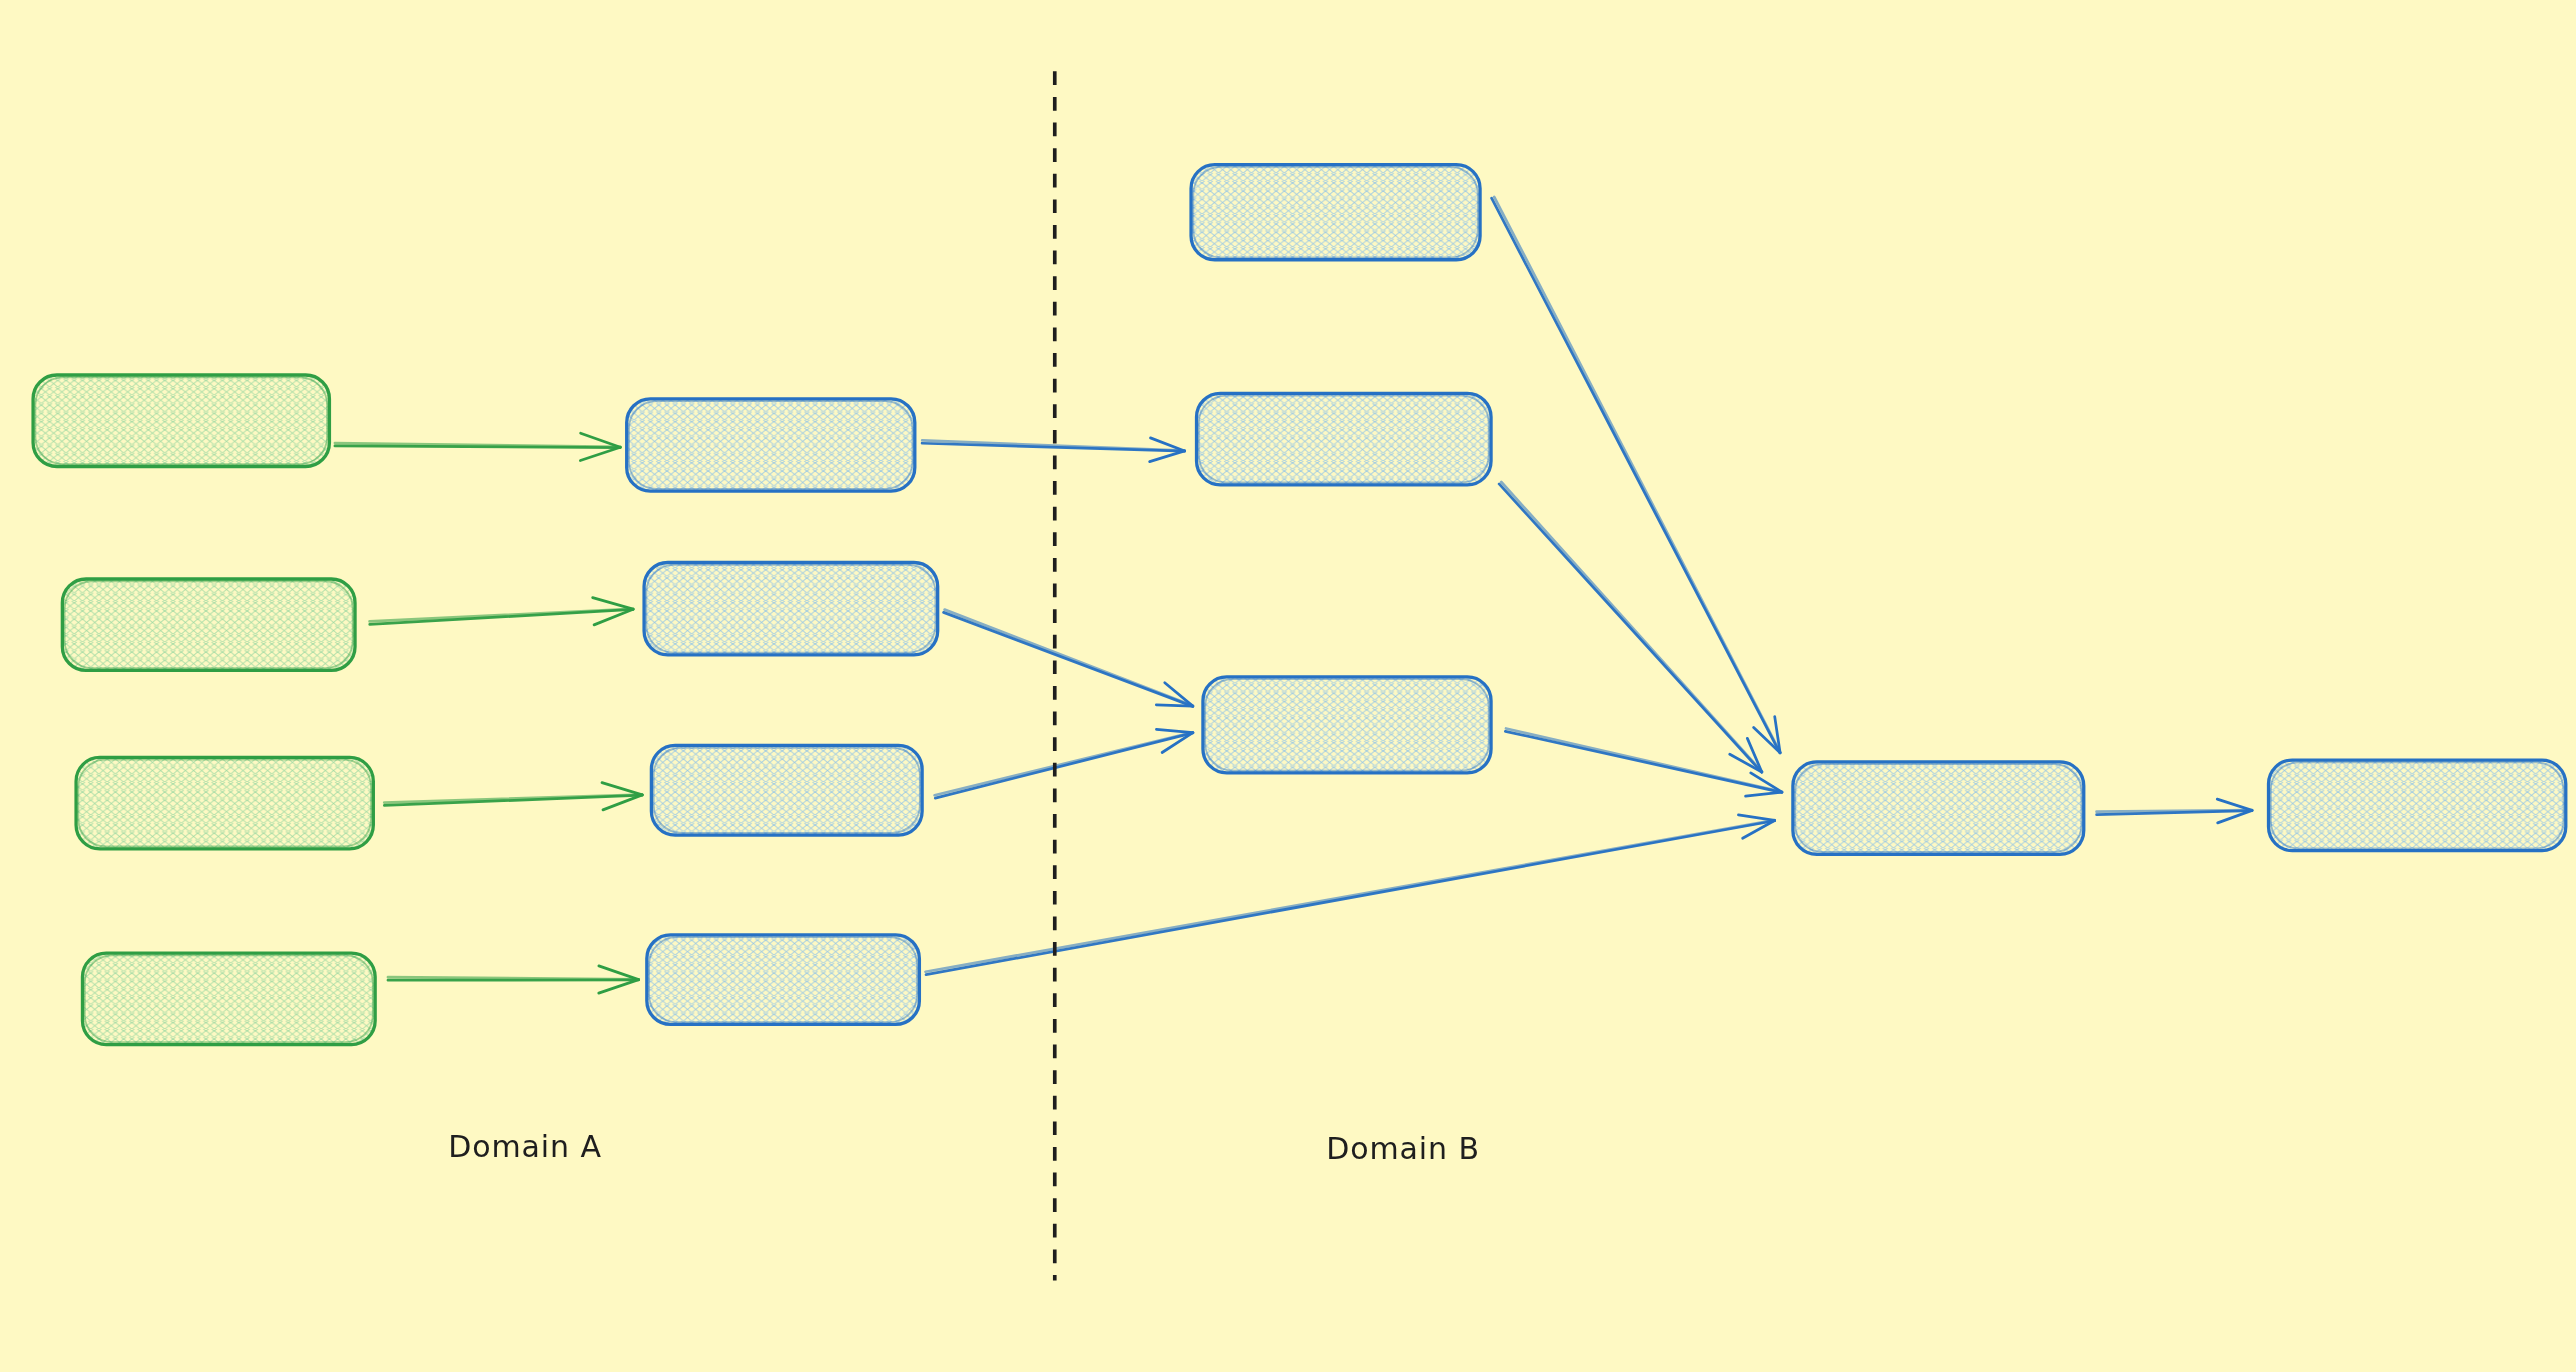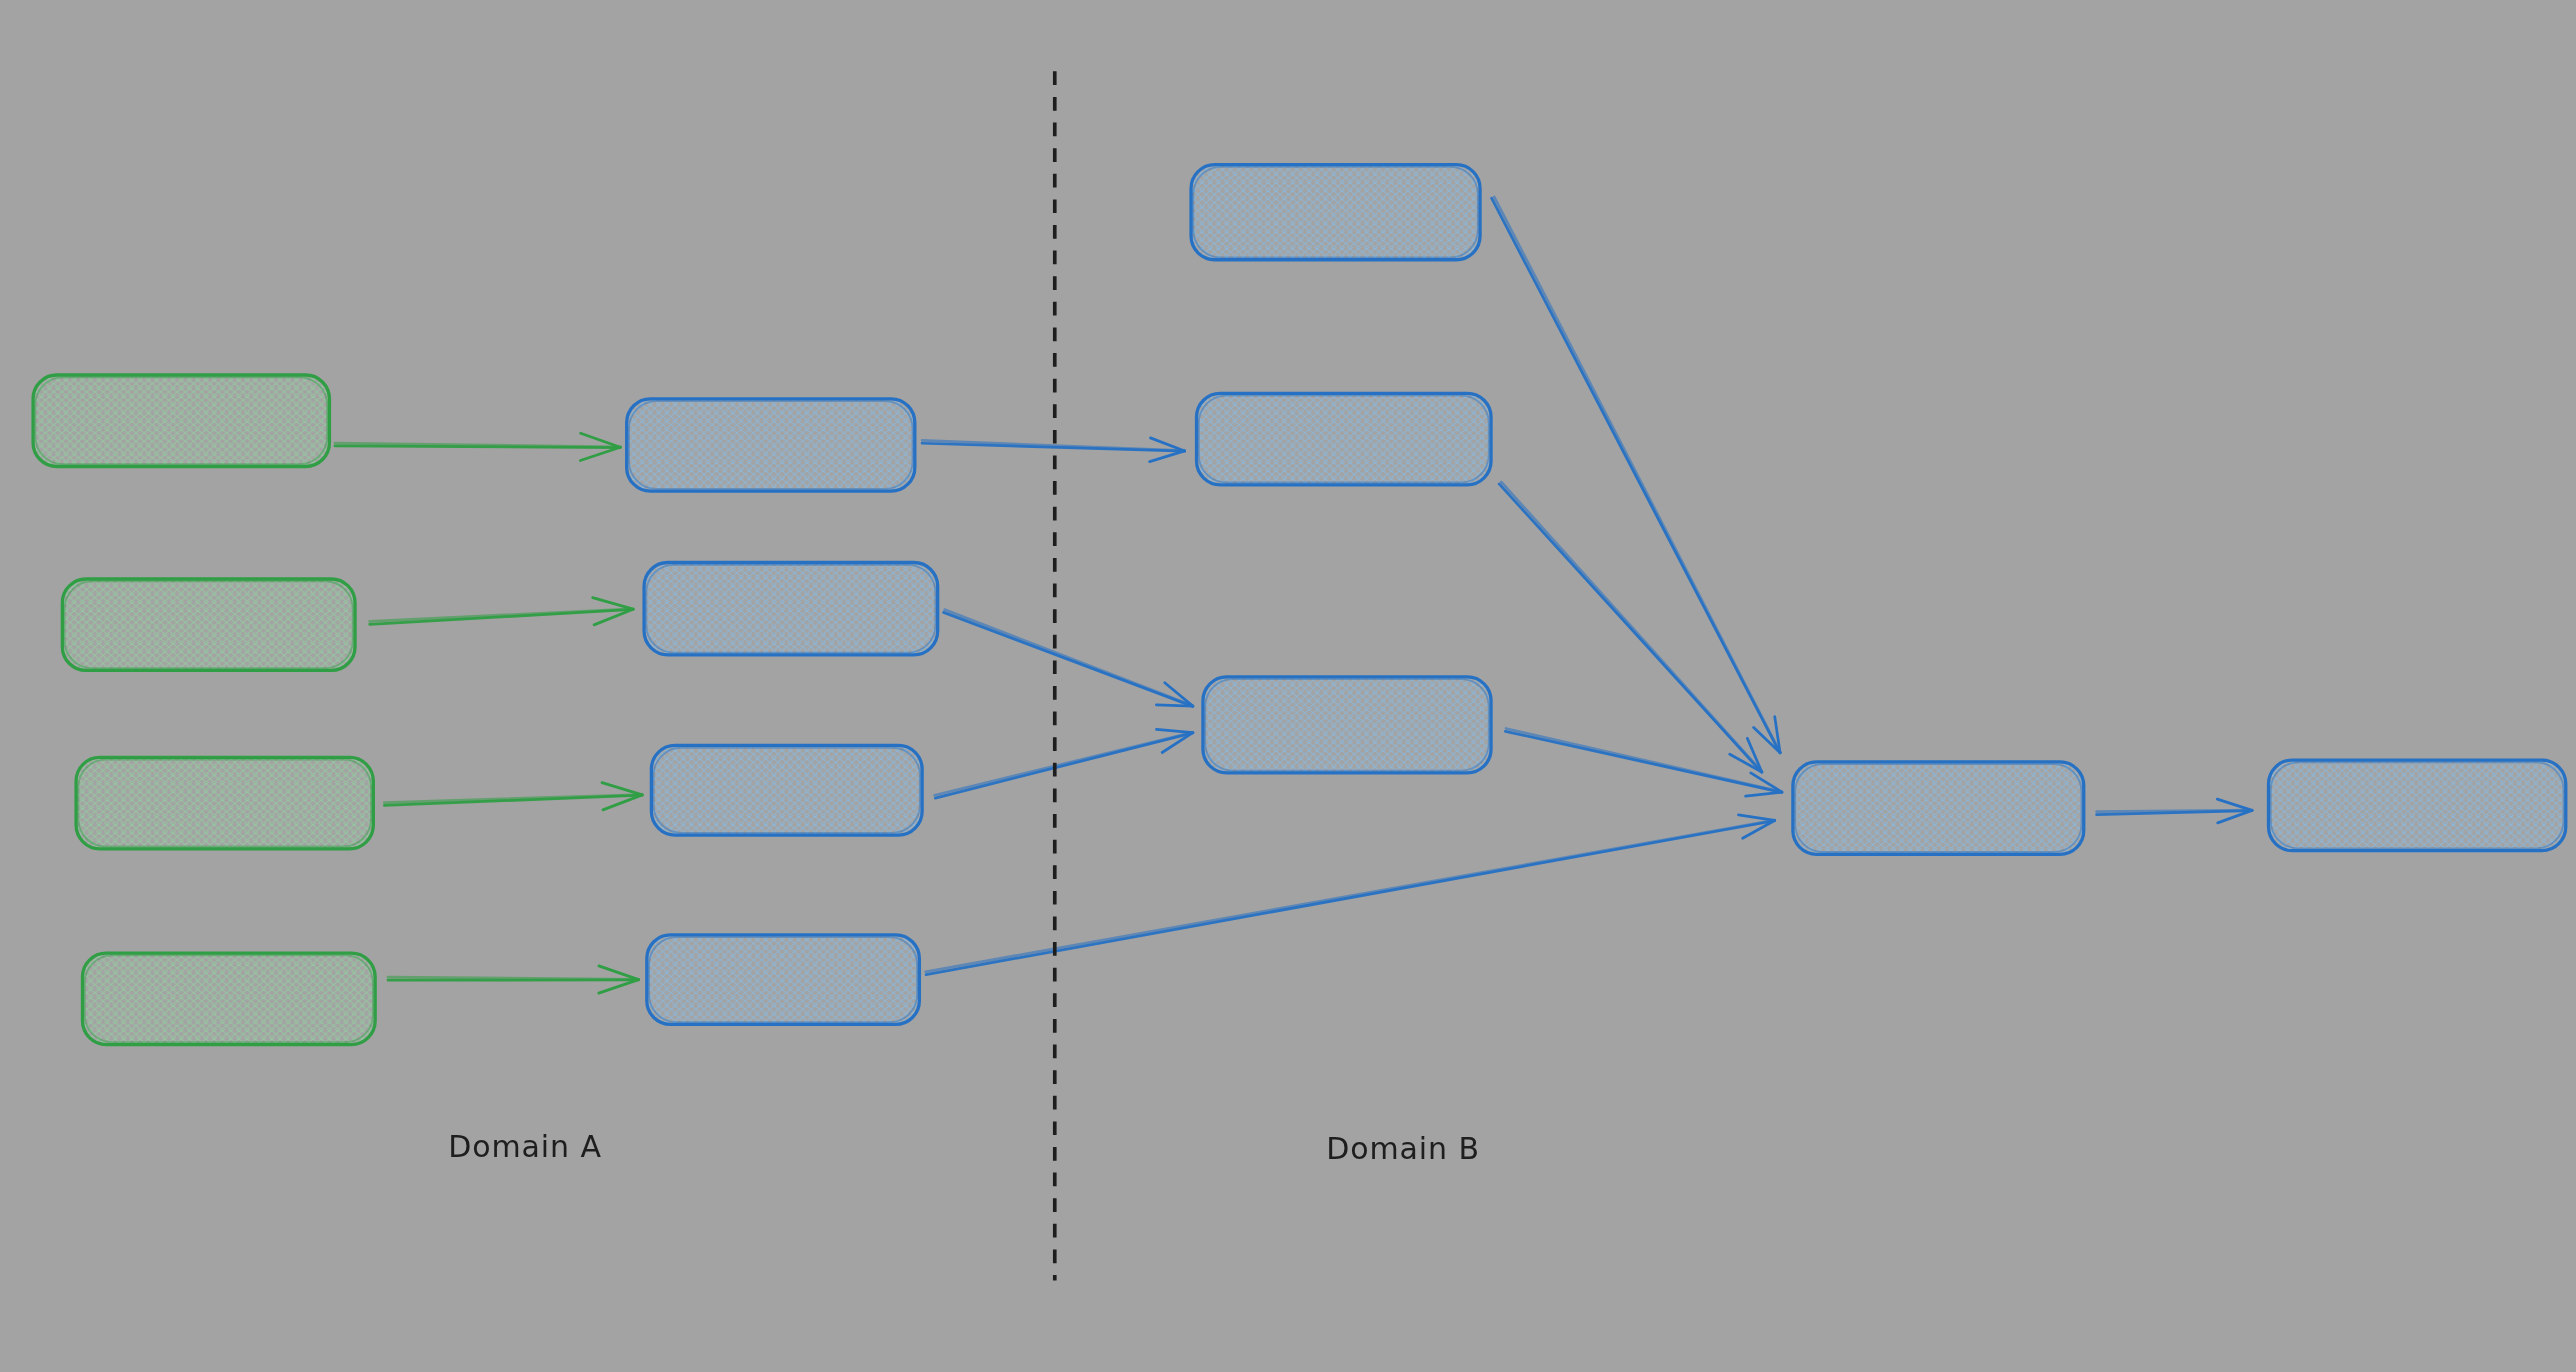--- a/index.html
+++ b/index.html
@@ -4,21 +4,21 @@
 <style>
   html, body {
     margin: 0;
     padding: 0;
     background: #ffffff;
   }
   .canvas {
     position: relative;
     width: 2576px;
     height: 1372px;
-    background: #a3a3a3;
+    background: #fef9c3;
     overflow: hidden;
     font-family: "DejaVu Sans", "Liberation Sans", sans-serif;
   }
   #diagram-svg {
     position: absolute;
     left: 0;
     top: 0;
     width: 2576px;
     height: 1372px;
     display: block;

